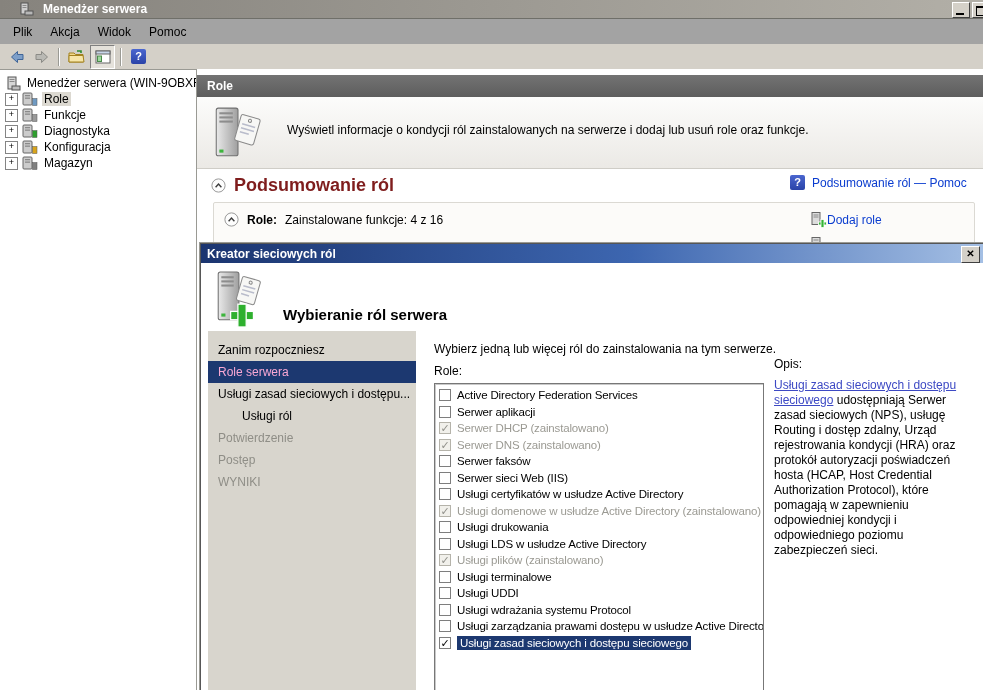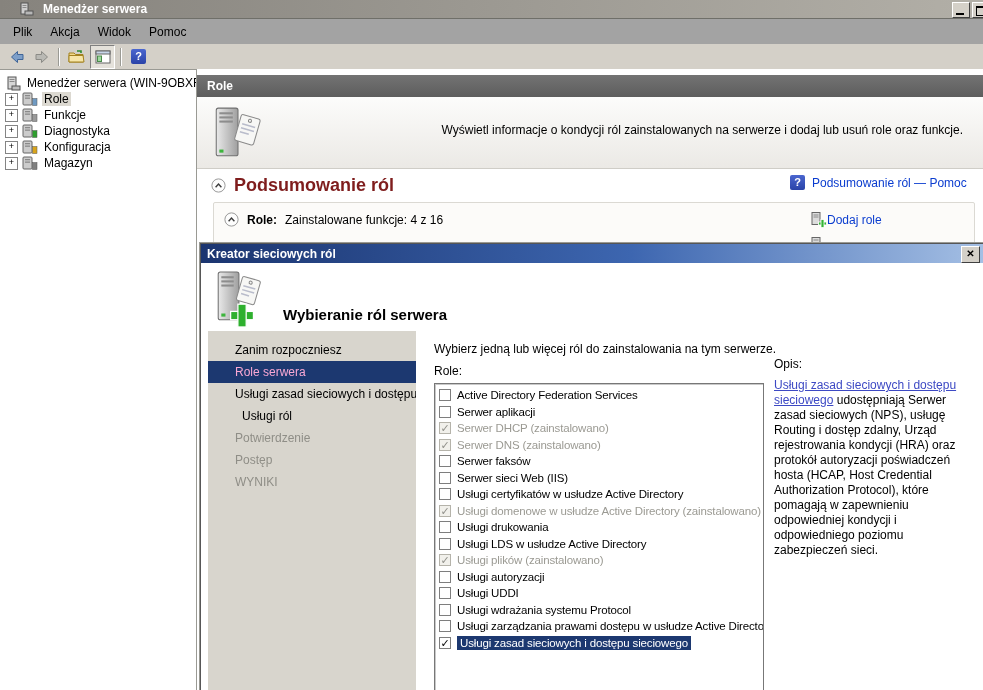--- a/index.html
+++ b/index.html
@@ -37,21 +37,21 @@
   .expander{width:11px;height:11px;border:1px solid #848484;background:#fff;flex:none;
     font-size:9px;line-height:9px;text-align:center;margin-right:4px;color:#000;}
   .tree-ico{flex:none;margin-right:4px;display:flex;}
   .tree-label{padding:0 2px;}
   .tree-label.selected{background:#dcd9d1;}
   
   .main-panel{position:absolute;top:69px;left:197px;right:0;bottom:0;background:#fff;overflow:hidden;}
   .role-header{position:absolute;top:6px;left:0;right:0;height:22px;background:linear-gradient(#737373,#5d5d5d);
     color:#fff;font-weight:bold;display:flex;align-items:center;padding-left:10px;}
   .hero{position:absolute;top:28px;left:0;right:0;height:71px;background:linear-gradient(#fcfcfb,#ebe9e5);
-    border-bottom:1px solid #d0cec8;text-align:right;}
+    border-bottom:1px solid #d0cec8;}
   .hero-ico{position:absolute;left:12px;top:8px;}
   .hero-text{position:absolute;left:90px;top:26px;right:20px;}
   .section-rule{position:absolute;top:99px;left:8px;right:8px;height:1px;background:#cfcdc7;}
   .summary-hd{position:absolute;top:106px;left:14px;display:flex;align-items:center;gap:8px;}
   .summary-title{font-weight:bold;font-size:18px;color:#7f1d1d;}
   .summary-help{position:absolute;top:106px;left:593px;display:flex;align-items:center;gap:7px;}
   .link{color:#0a3ccf;text-decoration:none;cursor:pointer;}
   .sub-box{position:absolute;top:133px;left:16px;right:8px;height:120px;border:1px solid #dbd9d3;
     background:#fcfbf9;border-radius:2px;}
   .sub-row{position:absolute;top:9px;left:10px;display:flex;align-items:center;gap:8px;}
@@ -64,21 +64,21 @@
   .dlg-titlebar{position:absolute;top:0;left:0;right:0;height:19px;
     background:linear-gradient(to right,#1b3570 0%,#3d66b0 55%,#a4bfe4 100%);
     color:#fff;font-weight:bold;display:flex;align-items:center;padding-left:6px;}
   .dlg-close{position:absolute;right:3px;top:2px;width:17px;height:15px;background:#d4d0c8;
     border:1px solid;border-color:#fff #404040 #404040 #fff;color:#000;font-size:10px;font-weight:bold;
     line-height:13px;text-align:center;}
   .dlg-header{position:absolute;top:19px;left:0;right:0;height:68px;background:#fff;}
   .dlg-hero-ico{position:absolute;left:12px;top:7px;}
   .dlg-heading{position:absolute;left:82px;top:43px;font-size:15px;font-weight:bold;}
   .step-panel{position:absolute;top:87px;left:7px;width:208px;bottom:14px;background:#d8d5cd;padding-top:8px;box-sizing:border-box;}
-  .step{height:22px;line-height:22px;padding-left:27px;white-space:nowrap;overflow:hidden;}
+  .step{height:22px;line-height:22px;padding-left:10px;white-space:nowrap;overflow:hidden;}
   .step.selected{background:#1c3870;color:#f9a8d4;}
   .step.disabled{color:#8f8e87;}
   .step.indent{padding-left:34px;}
   .dlg-content{position:absolute;top:87px;left:215px;right:0;bottom:0;background:#fff;}
   .intro{position:absolute;top:11px;left:18px;right:14px;}
   .roles-label{position:absolute;top:33px;left:18px;}
   .listbox{position:absolute;top:52px;left:18px;width:330px;height:312px;background:#fff;
     border:1px solid #777;box-shadow:inset 1px 1px 0 #c9c9c9;overflow:hidden;padding-top:3px;box-sizing:border-box;}
   .role-row{height:16.5px;display:flex;align-items:center;padding-left:4px;white-space:nowrap;
     font-size:11.5px;letter-spacing:-0.15px;}
@@ -393,21 +393,21 @@
         <div class="role-row">
           <span class="cb"></span>
           <span class="rl">Usługi LDS w usłudze Active Directory</span>
         </div>
         <div class="role-row disabled">
           <span class="cb">✓</span>
           <span class="rl">Usługi plików (zainstalowano)</span>
         </div>
         <div class="role-row">
           <span class="cb"></span>
-          <span class="rl">Usługi autoryzacji</span>
+          <span class="rl">Usługi terminalowe</span>
         </div>
         <div class="role-row">
           <span class="cb"></span>
           <span class="rl">Usługi UDDI</span>
         </div>
         <div class="role-row">
           <span class="cb"></span>
           <span class="rl">Usługi wdrażania systemu Protocol</span>
         </div>
         <div class="role-row">

